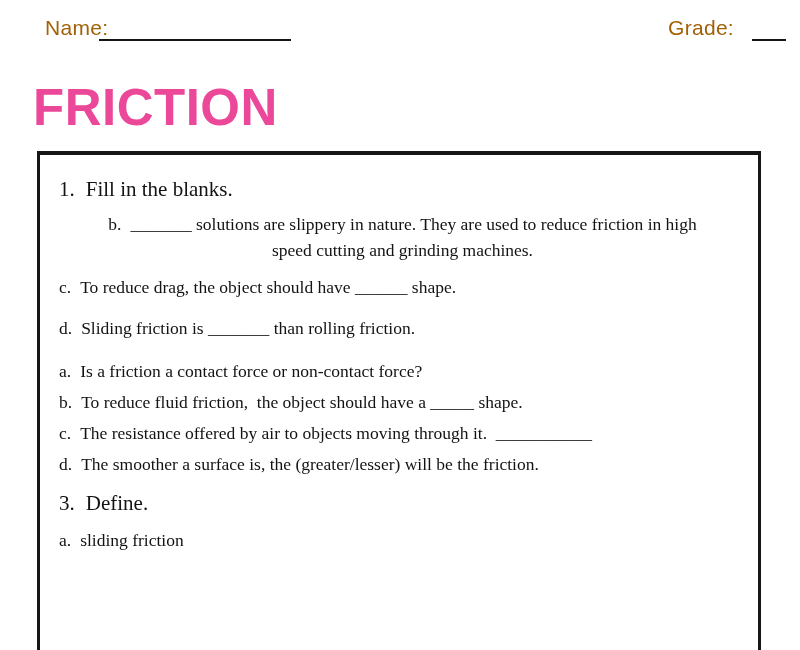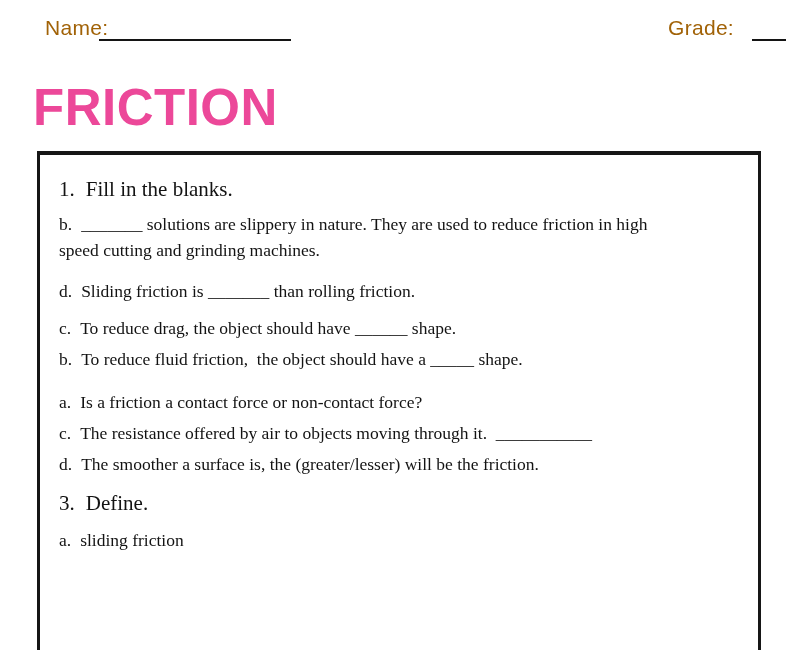--- a/index.html
+++ b/index.html
@@ -73,21 +73,21 @@
   }
   .item .line { white-space: pre-wrap; }
   .item .letter { display: inline-block; margin-right: 9px; }
   
   .mt22 { margin-top: 22px; }
   .mt18 { margin-top: 18px; }
   .mt17 { margin-top: 17px; }
   .mt15 { margin-top: 15px; }
   .mt13 { margin-top: 13px; }
   .mt11 { margin-top: 11px; }
-  .mt9  { margin-top: 9px; }
+  .mt9  { margin-top: 9px; text-align: center; }
   .mt5  { margin-top: 5px; }
 </style>
 </head>
 <body>
 
 <div id="name-label" class="hdr-label">Name:</div>
 <div id="name-line" class="blank-line"></div>
 <div id="grade-label" class="hdr-label">Grade:</div>
 <div id="grade-line" class="blank-line"></div>
 
@@ -96,35 +96,35 @@
 <div id="worksheet-box">
 
   <div class="section-heading"><span class="num">1.</span><span>Fill in the blanks.</span></div>
 
 
   <div class="item mt9">
     <div class="line"><span class="letter">b.</span><span>_______ solutions are slippery in nature. They are used to reduce friction in high</span></div>
     <div class="line">speed cutting and grinding machines.</div>
   </div>
 
+  <div class="item mt11">
+    <div class="line"><span class="letter">c.</span><span>To reduce drag, the object should have ______ shape.</span></div>
+  </div>
+
   <div class="item mt15">
     <div class="line"><span class="letter">d.</span><span>Sliding friction is _______ than rolling friction.</span></div>
   </div>
 
-  <div class="item mt11">
-    <div class="line"><span class="letter">c.</span><span>To reduce drag, the object should have ______ shape.</span></div>
+
+  <div class="item mt17">
+    <div class="line"><span class="letter">a.</span><span>Is a friction a contact force or non-contact force?</span></div>
   </div>
-
 
   <div class="item mt5">
     <div class="line"><span class="letter">b.</span><span>To reduce fluid friction,  the object should have a _____ shape.</span></div>
-  </div>
-
-  <div class="item mt17">
-    <div class="line"><span class="letter">a.</span><span>Is a friction a contact force or non-contact force?</span></div>
   </div>
 
   <div class="item mt5">
     <div class="line"><span class="letter">c.</span><span>The resistance offered by air to objects moving through it.  ___________</span></div>
   </div>
 
   <div class="item mt5">
     <div class="line"><span class="letter">d.</span><span>The smoother a surface is, the (greater/lesser) will be the friction.</span></div>
   </div>
 

